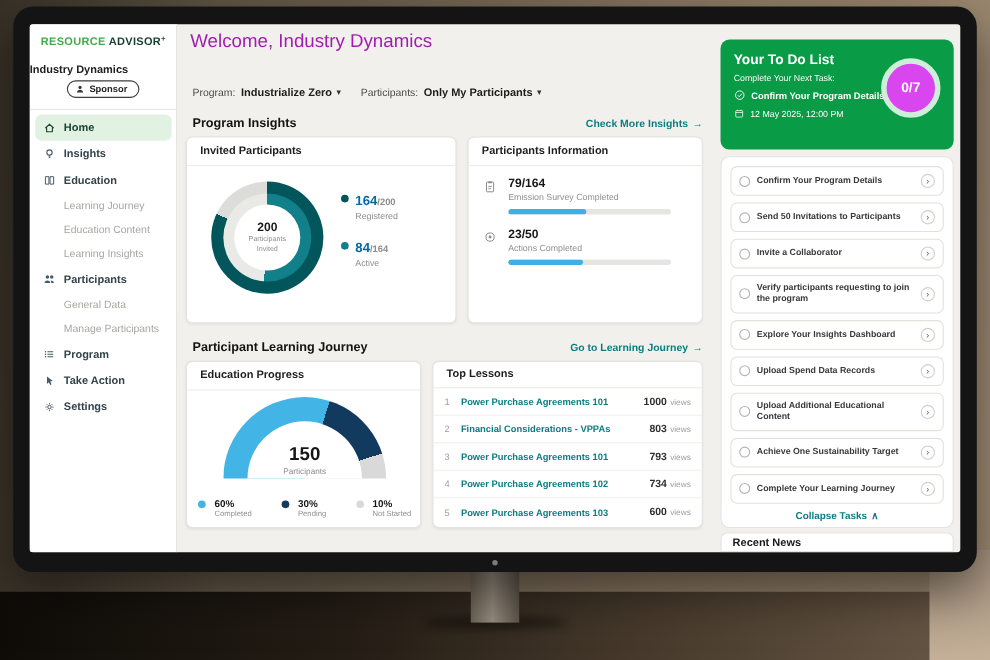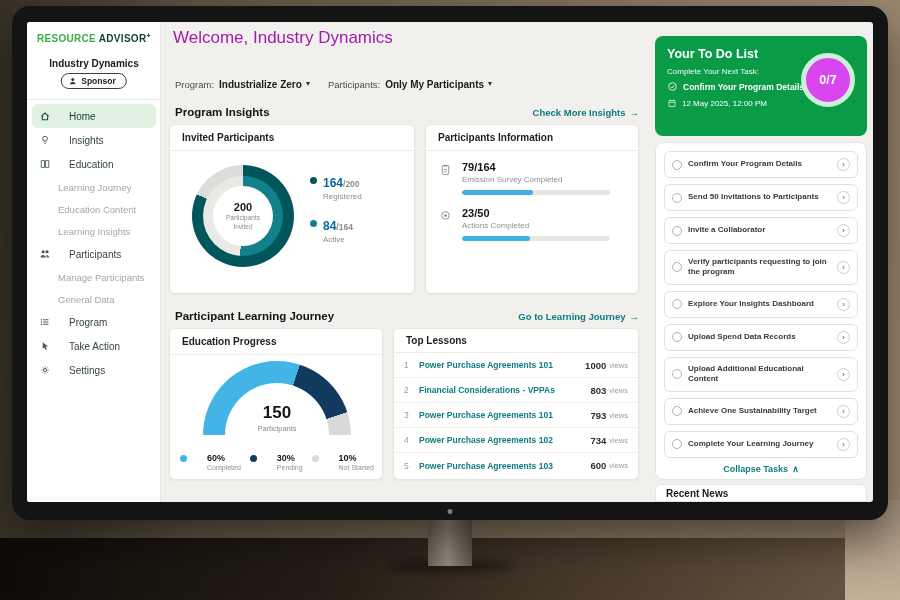--- a/index.html
+++ b/index.html
@@ -25,27 +25,27 @@
     background:linear-gradient(90deg,#6e6659,#998e80 45%,#5f574c)}
   .stand-shadow{position:absolute;left:386px;top:560px;width:130px;height:12px;border-radius:50%;
     background:rgba(0,0,0,.4);filter:blur(4px)}
 
   
   .sidebar{position:absolute;left:0;top:0;width:134px;height:480px;background:#fff;border-right:1px solid #e5e5e1}
   .logo{position:absolute;left:10px;top:10px;font-size:10px;font-weight:bold;letter-spacing:.3px;white-space:nowrap}
   .logo .p1{color:#3dae49}
   .logo .p2{color:#173f33}
   .logo .sup{color:#173f33;font-size:7px;vertical-align:super}
-  .org{position:absolute;left:0;top:36px;width:134px;text-align:center;font-size:10px;font-weight:bold;color:#202020}
+  .org{position:absolute;left:0;top:36px;width:134px;text-align:left;font-size:10px;font-weight:bold;color:#202020}
   .sponsor{position:absolute;left:50%;top:51px;transform:translateX(-50%);display:flex;align-items:center;gap:4px;
     border:1px solid #3c3c3c;border-radius:10px;padding:2px 10px 2px 6px;font-size:8.5px;font-weight:bold;color:#222;background:#fff}
   .side-divider{position:absolute;left:0;top:77px;width:134px;height:1px;background:#e8e8e4}
   .nav{position:absolute;left:0;top:82px;width:134px}
-  .nav-item{display:flex;align-items:center;gap:18px;height:24px;padding:0 11px;
-    font-size:10px;font-weight:normal;color:#33434b;cursor:pointer}
+  .nav-item{display:flex;align-items:center;gap:7px;height:24px;padding:0 11px;
+    font-size:10px;font-weight:bold;color:#33434b;cursor:pointer}
   .nav-item.active{background:#e1f2e2;border-radius:6px;margin:0 5px;padding:0 6px;color:#173f2a}
   .nav-item .ni{width:13px;display:flex;justify-content:center}
   .nav-sub{display:flex;align-items:center;height:22px;padding-left:31px;font-size:9.5px;color:#a5a7a2;cursor:pointer}
   .icon-svg{display:block}
 
   
   .welcome{position:absolute;left:146px;top:6px;font-size:17px;font-weight:normal;color:#a21caf}
   .filters{position:absolute;left:148px;top:57px;display:flex;font-size:9.5px;color:#4c4c4c}
   .filter-value{font-weight:bold;color:#1c1c1c;font-size:10px;margin-left:5px;cursor:pointer}
   .chev{font-size:8px;color:#333;margin-left:4px}
@@ -82,21 +82,21 @@
   .pbar-fill{position:absolute;left:0;top:0;height:5px;border-radius:3px}
 
   
   .gauge-wrap{position:absolute;left:33px;top:32px;width:148px;height:74px;overflow:hidden}
   .gauge-circle{width:148px;height:148px;border-radius:50%}
   .gauge-hole{position:absolute;left:22px;top:22px;width:104px;height:104px;border-radius:50%;background:#fff}
   .gauge-text{position:absolute;left:33px;top:74px;width:148px;text-align:center;z-index:2}
   .gt-val{font-size:17px;font-weight:bold;color:#161616}
   .gt-label{font-size:7.5px;color:#8d8d8d;margin-top:1px}
   .glegend{position:absolute;left:10px;bottom:8px;width:194px;display:flex;justify-content:space-between}
-  .gl-item{display:flex;gap:20px}
+  .gl-item{display:flex;gap:8px}
   .gl-val{font-size:9px;font-weight:bold;color:#161616}
   .gl-label{font-size:7px;color:#8f8f8f;margin-top:1px}
 
   
   .lesson-row{display:flex;align-items:center;height:25px;padding:0 10px;border-bottom:1px solid #f1f1ee;cursor:pointer}
   .lesson-row:last-child{border-bottom:none}
   .lr-rank{width:15px;font-size:8.5px;color:#9c9c9c}
   .lr-title{flex:1;font-size:8.5px;font-weight:bold;color:#0d7c82}
   .lr-views-num{font-size:9.5px;font-weight:bold;color:#2e2e2e}
   .lr-views{font-size:7.5px;color:#9c9c9c;margin-left:3px}
@@ -193,24 +193,24 @@
             <svg class="icon-svg" width="12" height="12" viewBox="0 0 16 16">
                 <circle cx="5.5" cy="5" r="2.1" fill="#455a64"></circle>
                 <circle cx="10.7" cy="5" r="2.1" fill="#455a64"></circle>
                 <path d="M2 12.5c0-2 1.6-3.3 3.5-3.3s3.5 1.3 3.5 3.3z" fill="#455a64"></path>
                 <path d="M9.8 9.4c2 0 3.5 1.2 3.5 3.1h-3.1" fill="#455a64"></path>
               </svg>
           </span>
           <span>Participants</span>
         </div>
         <div class="nav-sub">
+          <span>General Data</span>
+        </div>
+        <div class="nav-sub">
           <span>Manage Participants</span>
-        </div>
-        <div class="nav-sub">
-          <span>General Data</span>
         </div>
         <div class="nav-item">
           <span class="ni">
             <svg class="icon-svg" width="12" height="12" viewBox="0 0 16 16">
                 <path d="M5.5 5h7M5.5 8h7M5.5 11h7" stroke="#455a64" stroke-width="1.3"></path>
                 <circle cx="3.2" cy="5" r=".9" fill="#455a64"></circle>
                 <circle cx="3.2" cy="8" r=".9" fill="#455a64"></circle>
                 <circle cx="3.2" cy="11" r=".9" fill="#455a64"></circle>
               </svg>
           </span>

